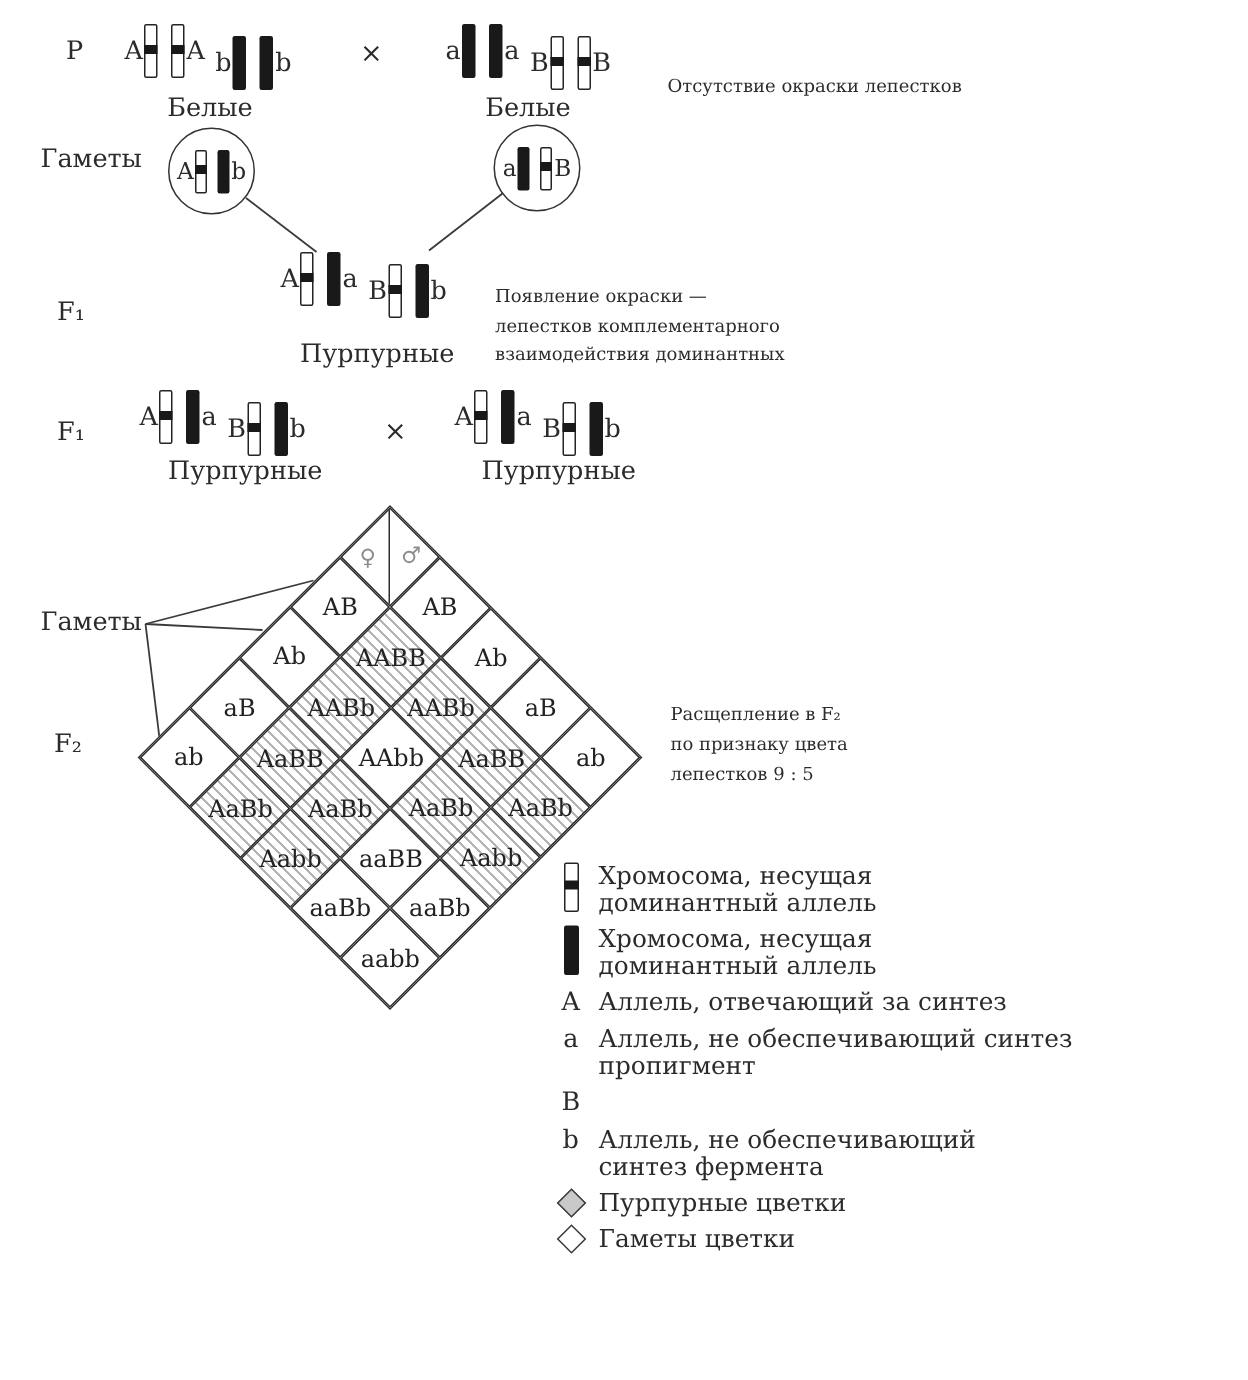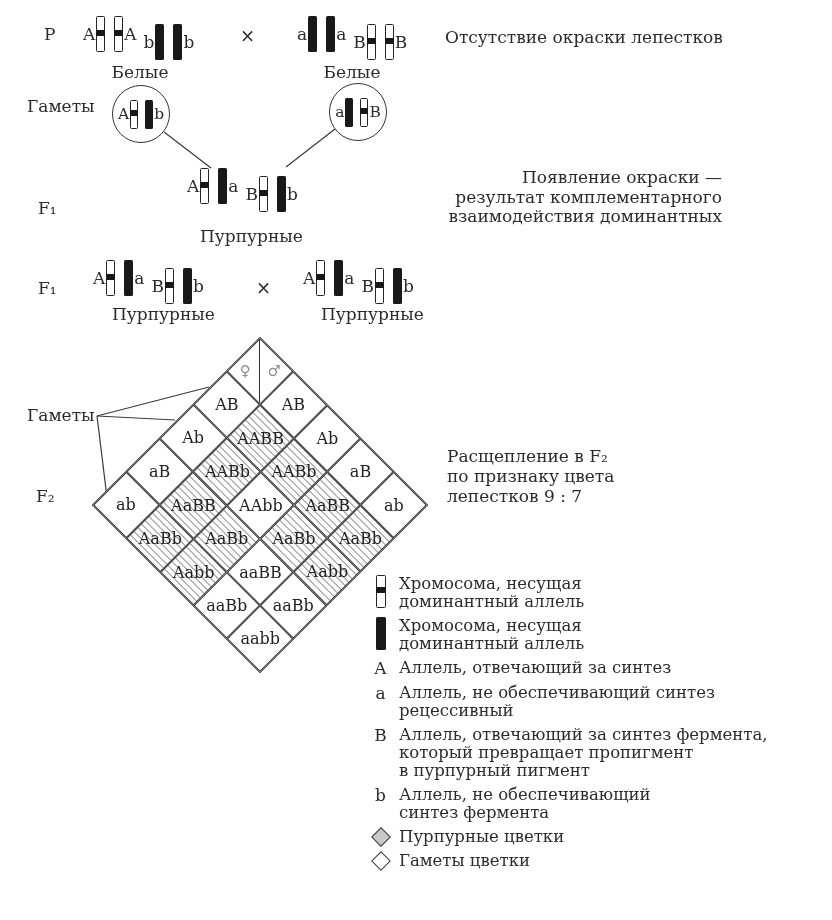--- a/index.html
+++ b/index.html
@@ -9,22 +9,22 @@
     font-family:"DejaVu Serif","Liberation Serif",serif;
     color:#2b2b2b;
   }
   .canvas { position:relative; width:832px; height:920px; overflow:hidden; background:#fff; }
   .abs { position:absolute; }
   .overlay { position:absolute; left:0; top:0; z-index:0; pointer-events:none; }
 
   .lab { font-size:17px; z-index:2; }
   .pheno { font-size:17px; text-align:center; z-index:2; }
   .cross { font-size:18px; z-index:2; }
-  .note { font-size:17px; line-height:19.5px; z-index:2; }
-  .note.center { text-align:right; }
+  .note { font-size:12px; line-height:19.5px; z-index:2;margin-top:20px; }
+  .note.center { text-align:left; }
 
   
   .chrom { display:inline-block; width:9px; height:36px; background:#191919; border-radius:1.5px; position:relative; }
   .chrom.dom { background:#fff; border:1.6px solid #242424; }
   .band { position:absolute; left:-1px; right:-1px; top:37%; height:6px; background:#191919; }
   .chrom-group { display:flex; align-items:flex-start; gap:5px; z-index:2; }
   .pair { display:inline-flex; align-items:center; }
   .pair .allele { font-size:17px; padding:0 1px; }
   .pair .chrom + .chrom { margin-left:9px; }
   .pair.down { margin-top:8px; }
@@ -156,21 +156,21 @@
         <span class="chrom dom">
           <span class="band"></span>
         </span>
         <span class="chrom rec"></span>
         <span class="allele">b</span>
       </span>
     </div>
   <div class="abs pheno" style="left:200px;top:226px;width:100px">Пурпурные</div>
   <div class="abs note center" style="left:330px;top:168px;width:392px">
       <div>Появление окраски —</div>
-      <div>результат комплементарного</div>
+      <div>лепестков комплементарного</div>
       <div>взаимодействия доминантных</div>
     </div>
 
   <div class="abs lab" style="left:38px;top:278px">F₁</div>
   <div class="abs chrom-group" style="left:92px;top:260px">
       <span class="pair">
         <span class="allele">A</span>
         <span class="chrom dom">
           <span class="band"></span>
         </span>
@@ -285,21 +285,21 @@
       <div class="pcell">
         <span class="pcell-text">aaBb</span>
       </div>
       <div class="pcell">
         <span class="pcell-text">aabb</span>
       </div>
     </div>
   <div class="abs note" style="left:447px;top:446px;line-height:20px">
       <div>Расщепление в F₂</div>
       <div>по признаку цвета</div>
-      <div>лепестков 9 : 7</div>
+      <div>лепестков 9 : 5</div>
     </div>
 
   <div class="legend">
       <div class="legend-item">
         <span class="legend-icon">
           <span class="chrom dom">
             <span class="band"></span>
           </span>
         </span>
         <span class="legend-text">
@@ -319,30 +319,25 @@
       <div class="legend-item">
         <span class="legend-icon letter">A</span>
         <span class="legend-text">
           <div>Аллель, отвечающий за синтез</div>
         </span>
       </div>
       <div class="legend-item">
         <span class="legend-icon letter">a</span>
         <span class="legend-text">
           <div>Аллель, не обеспечивающий синтез</div>
-          <div>рецессивный</div>
+          <div>пропигмент</div>
         </span>
       </div>
       <div class="legend-item">
         <span class="legend-icon letter">B</span>
-        <span class="legend-text">
-          <div>Аллель, отвечающий за синтез фермента,</div>
-          <div>который превращает пропигмент</div>
-          <div>в пурпурный пигмент</div>
-        </span>
       </div>
       <div class="legend-item">
         <span class="legend-icon letter">b</span>
         <span class="legend-text">
           <div>Аллель, не обеспечивающий</div>
           <div>синтез фермента</div>
         </span>
       </div>
       <div class="legend-item">
         <span class="legend-icon">

